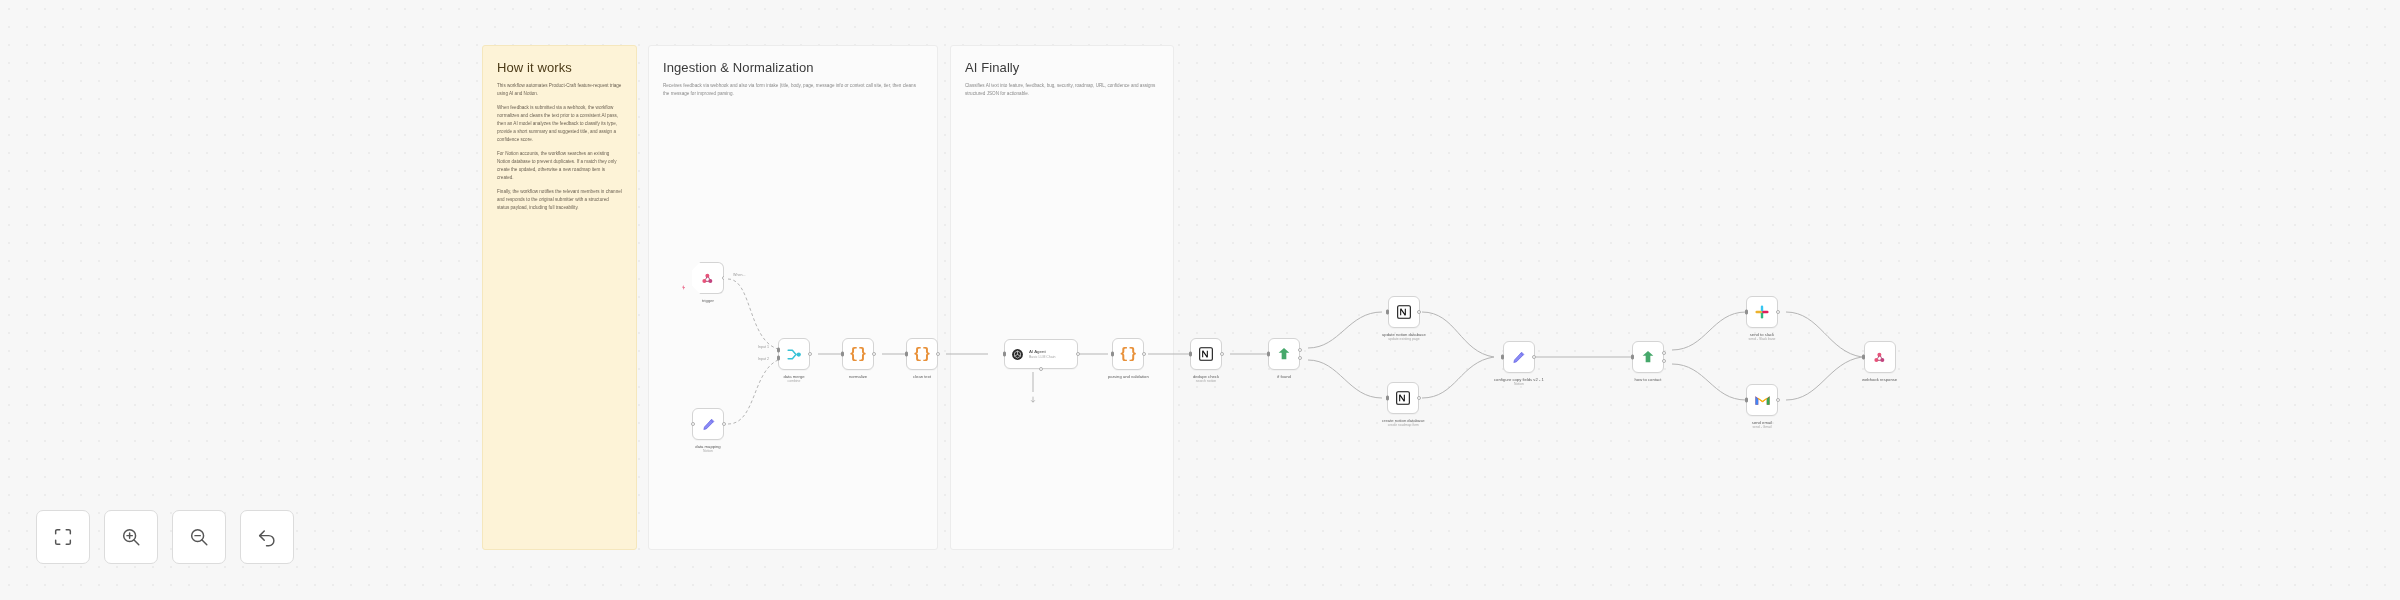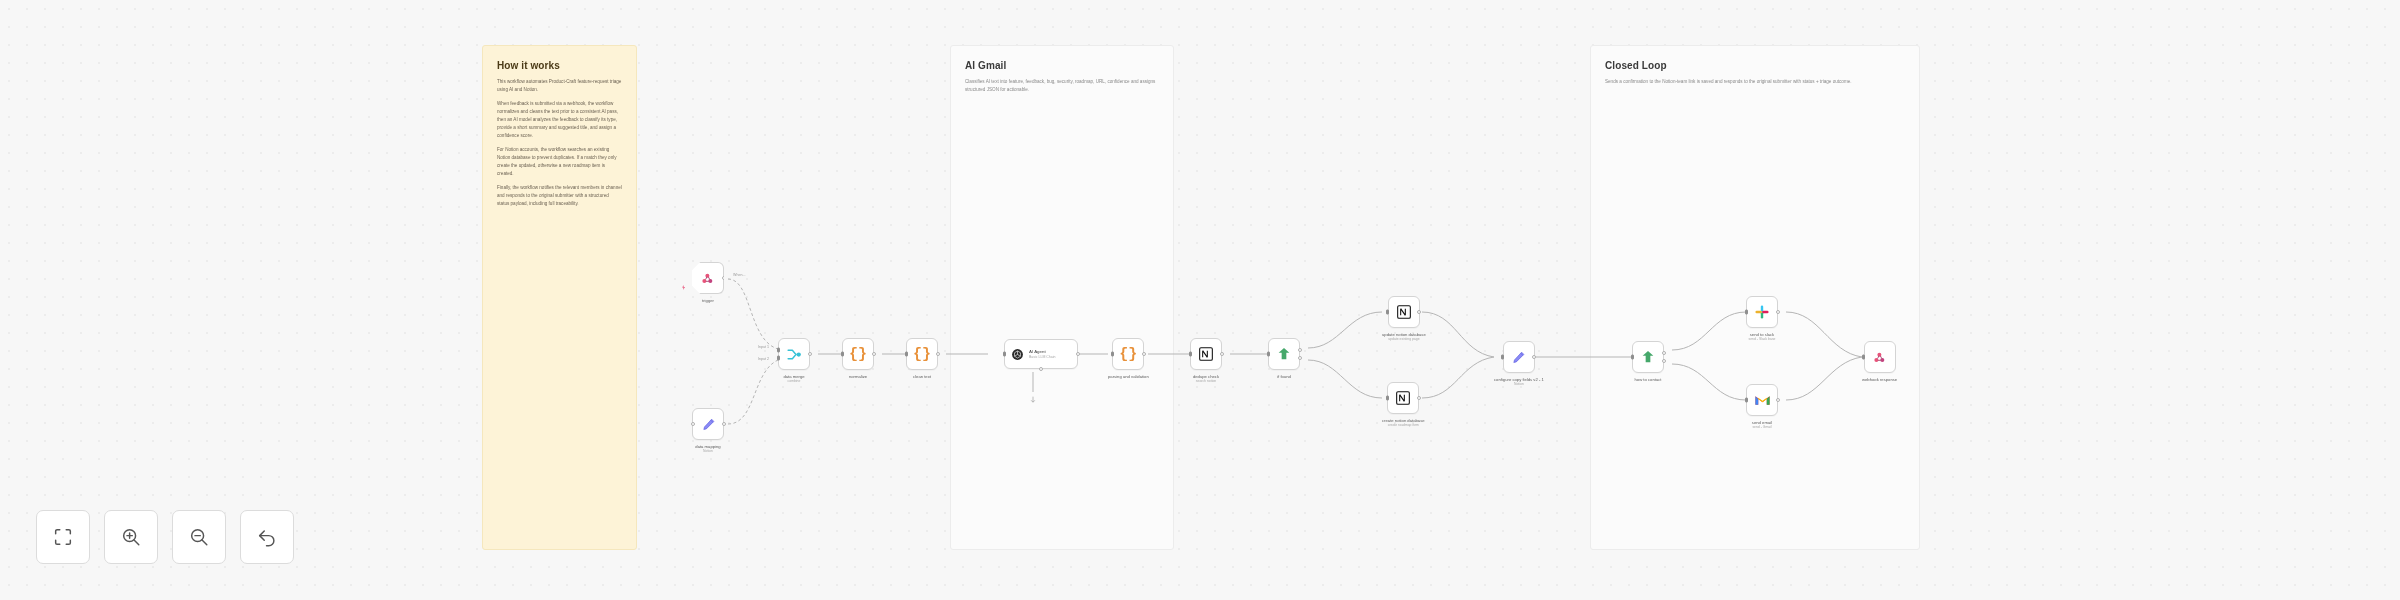--- a/index.html
+++ b/index.html
@@ -26,22 +26,22 @@
   }
   .note.yellow {
     background: #fdf3d7;
     border: 1px solid #f5e7bd;
   }
   .note.plain {
     background: #fbfbfb;
     border: 1px solid #ececec;
   }
   .note-title {
-    font-size: 10px;
-    font-weight: 700;
+    font-size: 13px;
+    font-weight: 400;
     color: #4b3a17;
     margin-bottom: 7px;
     letter-spacing: .1px;
   }
   .note.plain .note-title { color: #3a3a3a; }
   .note-body p {
     font-size: 4.6px;
     line-height: 1.75;
     color: #6d6354;
     margin-bottom: 6px;
@@ -174,35 +174,35 @@
   <div class="note yellow" style="left:482px; top:45px; width:155px; height:505px;">
     <div class="note-title">How it works</div>
     <div class="note-body">
       <p>This workflow automates Product-Craft feature-request triage using AI and Notion.</p>
       <p>When feedback is submitted via a webhook, the workflow normalizes and cleans the text prior to a consistent AI pass, then an AI model analyzes the feedback to classify its type, provide a short summary and suggested title, and assign a confidence score.</p>
       <p>For Notion accounts, the workflow searches an existing Notion database to prevent duplicates. If a match they only create the updated, otherwise a new roadmap item is created.</p>
       <p>Finally, the workflow notifies the relevant members in channel and responds to the original submitter with a structured status payload, including full traceability.</p>
     </div>
   </div>
 
+  <div class="note plain" style="left:648px; top:45px; width:290px; height:505px;">
+    <div class="note-title">Ingestion &amp; Normalization</div>
+    <div class="note-body">
+      <p>Receives feedback via webhook and also via form intake (title, body, page, message info or context call site, tier, then cleans the message for improved parsing.</p>
+    </div>
+  </div>
 
   <div class="note plain" style="left:950px; top:45px; width:224px; height:505px;">
-    <div class="note-title">AI Gmail</div>
+    <div class="note-title">AI Finally</div>
     <div class="note-body">
       <p>Classifies AI text into feature, feedback, bug, security, roadmap, URL, confidence and assigns structured JSON for actionable.</p>
     </div>
   </div>
 
 
-  <div class="note plain" style="left:1590px; top:45px; width:330px; height:505px;">
-    <div class="note-title">Closed Loop</div>
-    <div class="note-body">
-      <p>Sends a confirmation to the Notion-team link is saved and responds to the original submitter with status + triage outcome.</p>
-    </div>
-  </div>
 
   <svg id="edges" viewBox="0 0 2400 600">
 
     <path class="dashed" d="M 728 279 C 752 279 748 340 778 349"></path>
 
     <path class="dashed" d="M 728 424 C 756 424 752 372 778 360"></path>
 
     <path d="M 818 354 L 842 354"></path>
 
     <path d="M 882 354 L 906 354"></path>

